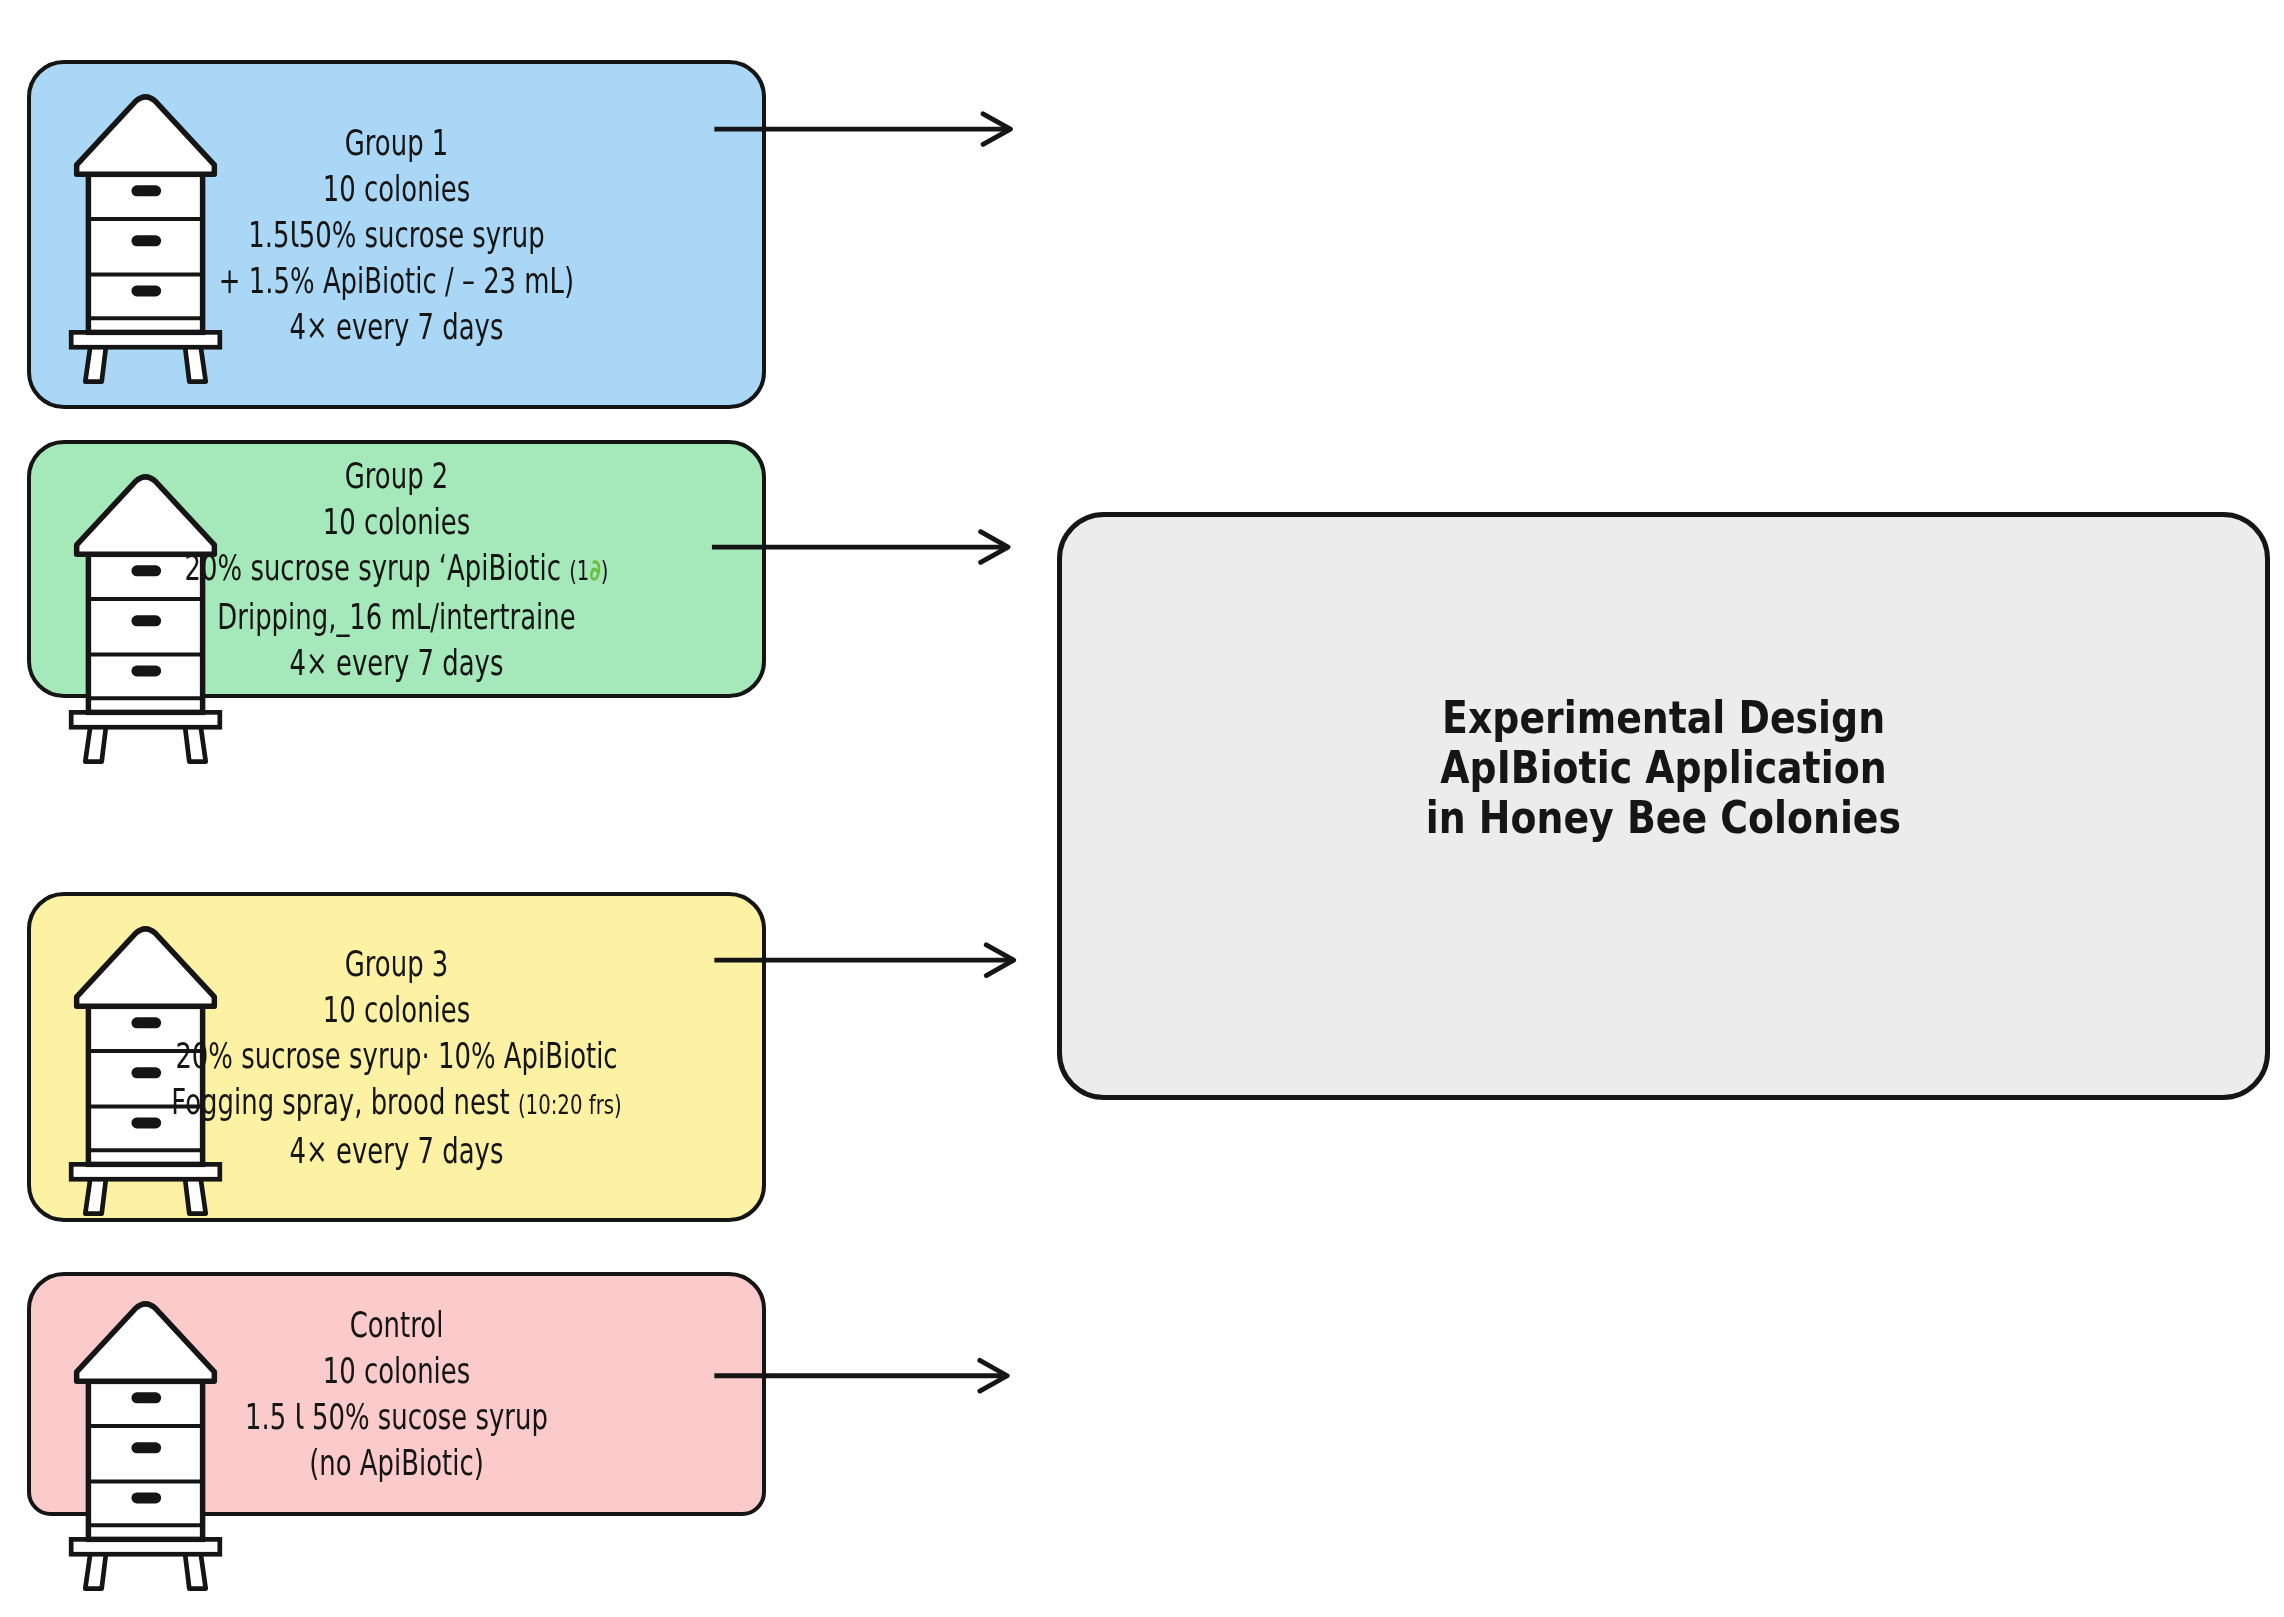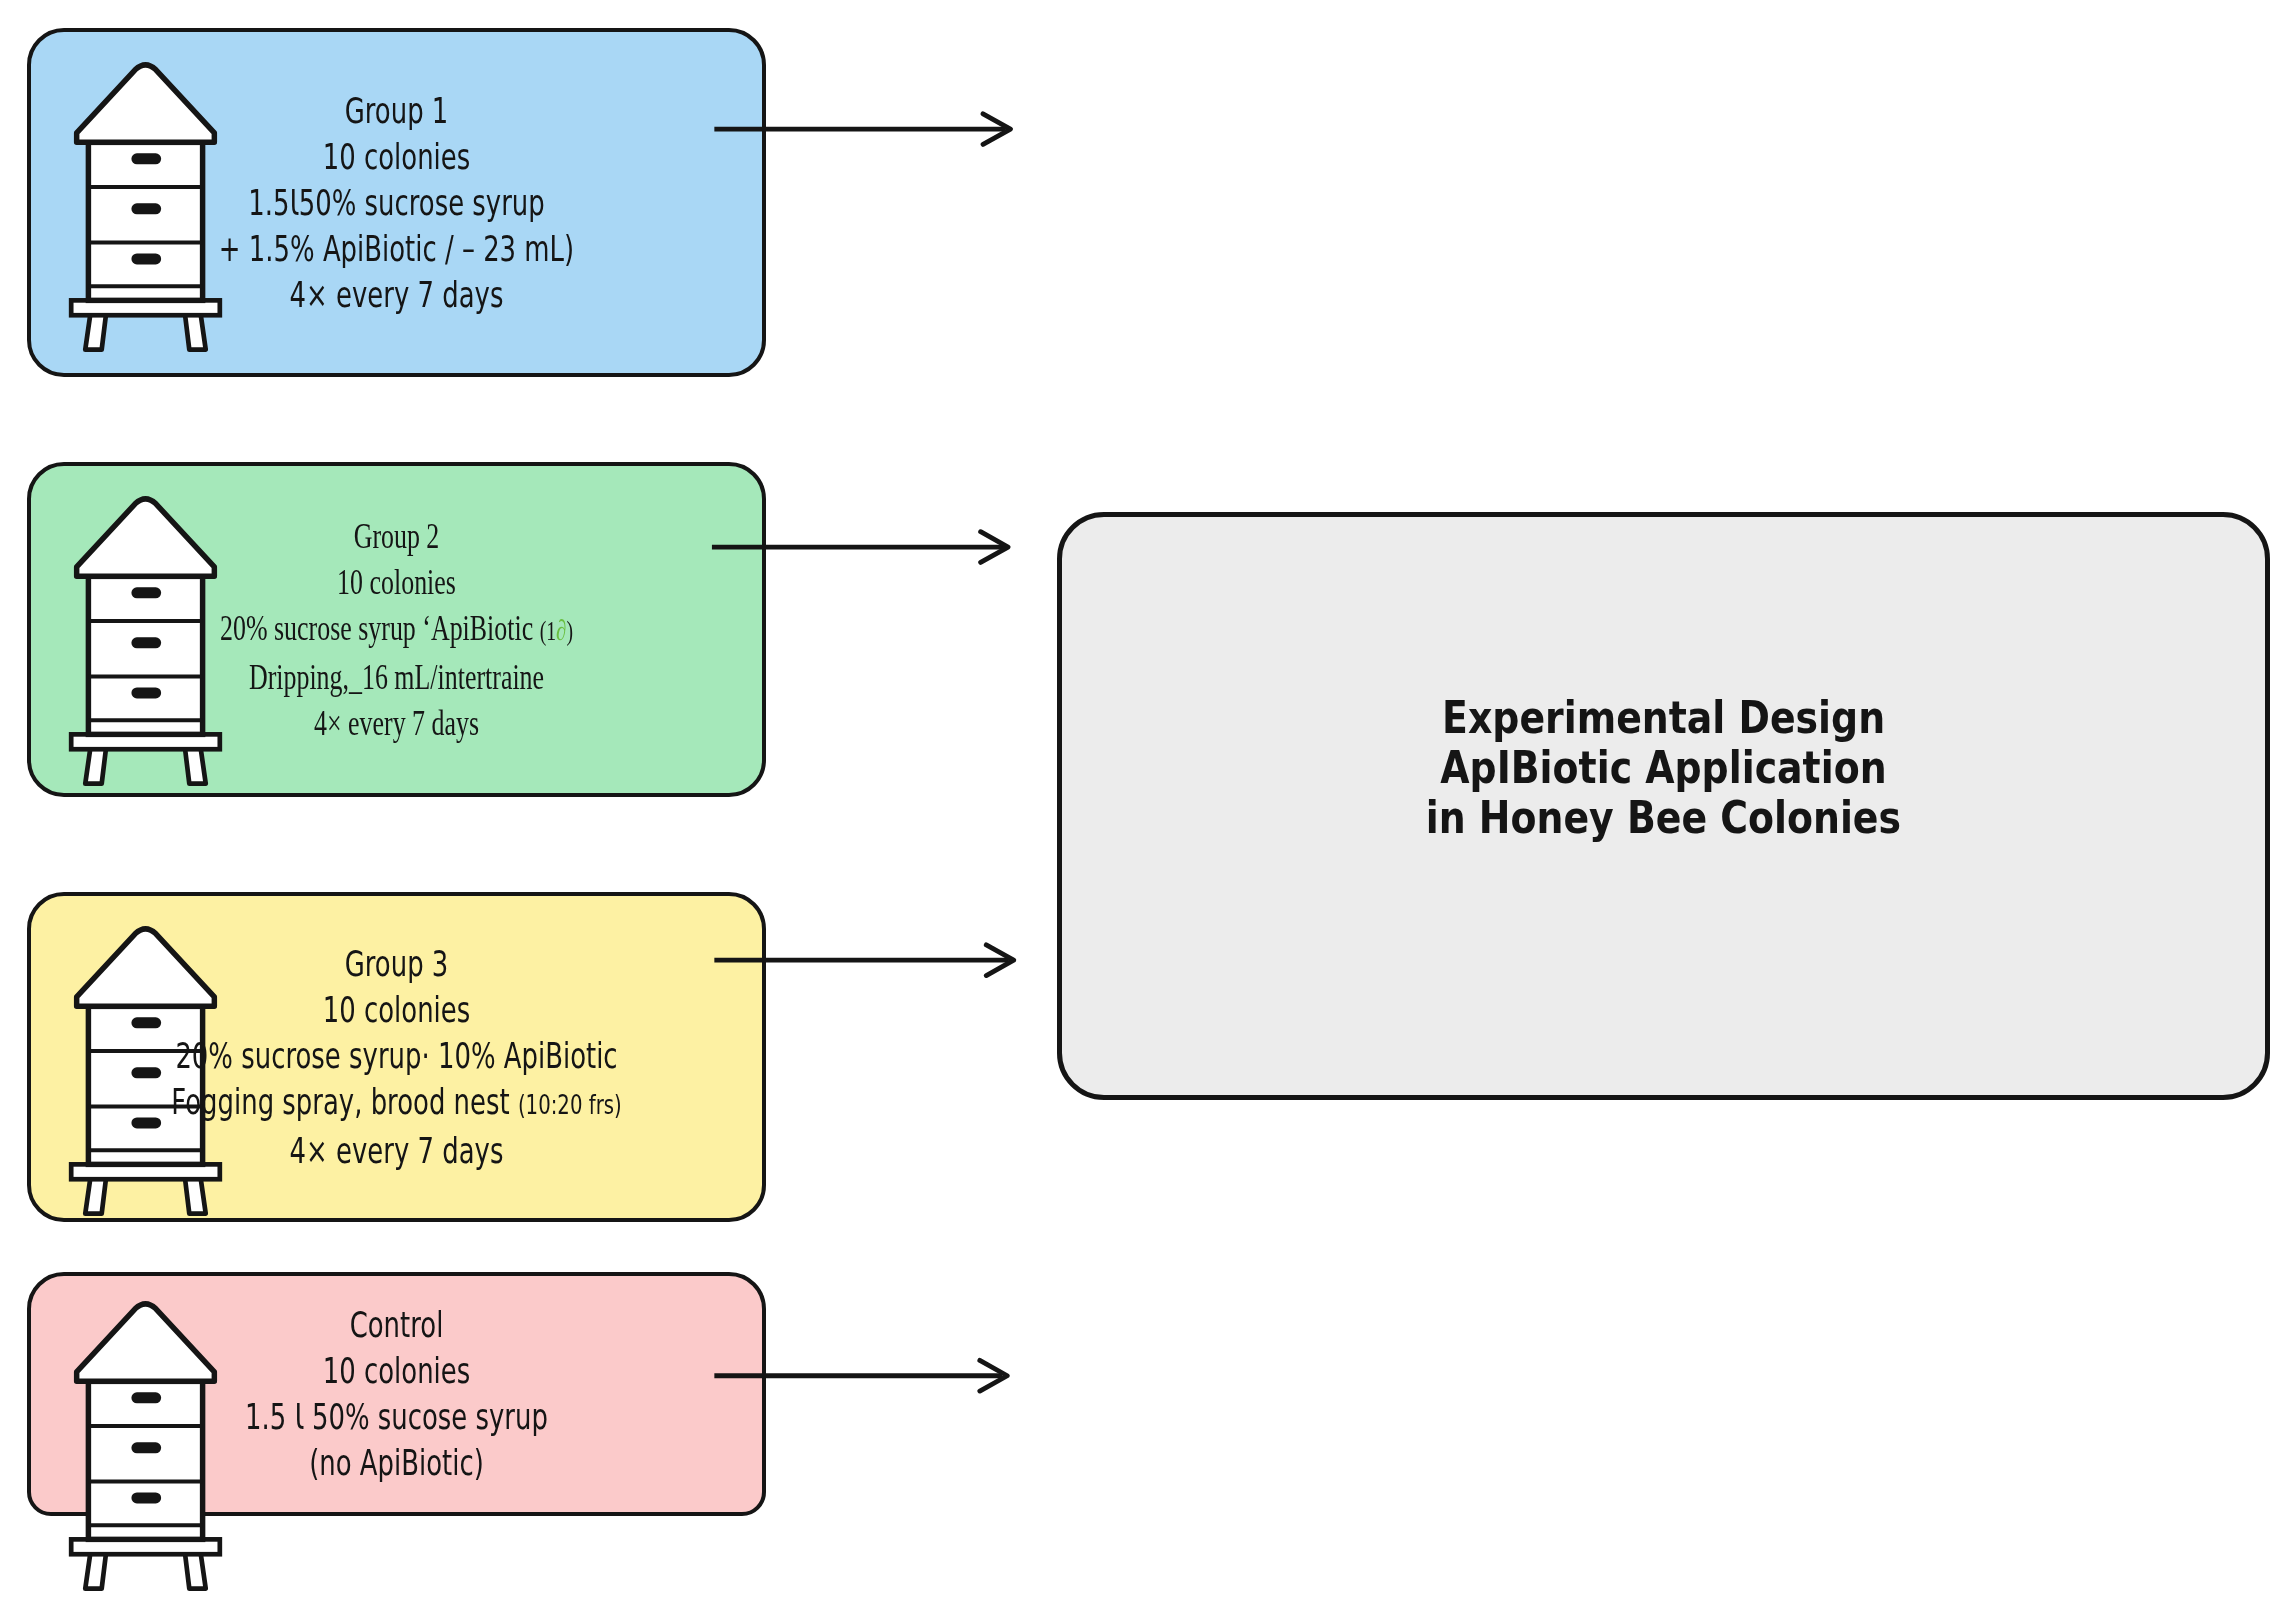--- a/index.html
+++ b/index.html
@@ -7,21 +7,21 @@
     width:2284px;height:1617px;position:relative;overflow:hidden;
     background:#ffffff;color:#151515;
     font-family:"DejaVu Sans", sans-serif;
   }
   
   .group-box{
     position:absolute;left:27px;width:739px;box-sizing:border-box;
     border:4.8px solid #151515;border-radius:37px;
   }
   .g0{top:28px;height:349px;}
-  .g1{top:462px;height:335px;font-family:Liberation Serif, serif;}
+  .g1{top:440px;height:258px;}
   .g2{top:892px;height:330px;padding-left:32px;}
   .g3{top:1272px;height:244px;border-bottom-left-radius:24px;border-bottom-right-radius:24px;}
   .hive{
     position:absolute;left:36px;top:29px;width:157px;height:291px;
   }
   .g3 .hive{top:24px;}
   .group-text{
     position:absolute;left:0;top:0;width:100%;height:100%;
     display:flex;flex-direction:column;justify-content:center;align-items:center;
     transform:scaleX(0.72);transform-origin:50% 50%;
@@ -45,21 +45,21 @@
   .arrows{
     position:absolute;left:0;top:0;width:2284px;height:1617px;pointer-events:none;
   }
 </style>
 </head>
 <body>
 
 <div id="canvas">
 
   <div id="groups">
-      <section class="group-box g0" style="background: rgb(169, 215, 245);">
+      <section class="group-box g0" style="background: rgb(169, 215, 245); margin-top: 32px;">
         <svg class="hive" viewBox="0 0 200 372" aria-hidden="true">
     <polygon points="30,320 50,320 44,369 23,369" fill="#ffffff" stroke="#151515" stroke-width="6" stroke-linejoin="round"></polygon>
     <polygon points="150,320 170,320 177,369 156,369" fill="#ffffff" stroke="#151515" stroke-width="6" stroke-linejoin="round"></polygon>
     <rect x="5" y="306" width="190" height="19" fill="#ffffff" stroke="#151515" stroke-width="6"></rect>
     <rect x="27" y="104" width="146" height="202" fill="#ffffff" stroke="#151515" stroke-width="7"></rect>
     <line x1="27" y1="161" x2="173" y2="161" stroke="#151515" stroke-width="5"></line>
     <line x1="27" y1="232" x2="173" y2="232" stroke="#151515" stroke-width="5"></line>
     <line x1="27" y1="288" x2="173" y2="288" stroke="#151515" stroke-width="5"></line>
     <path d="M12,92 L87,11 Q100,-1 113,11 L188,92 L188,104 L12,104 Z" fill="#ffffff" stroke="#151515" stroke-width="7" stroke-linejoin="round"></path>
     <rect x="82" y="118" width="38" height="14" rx="7" fill="#151515"></rect>

